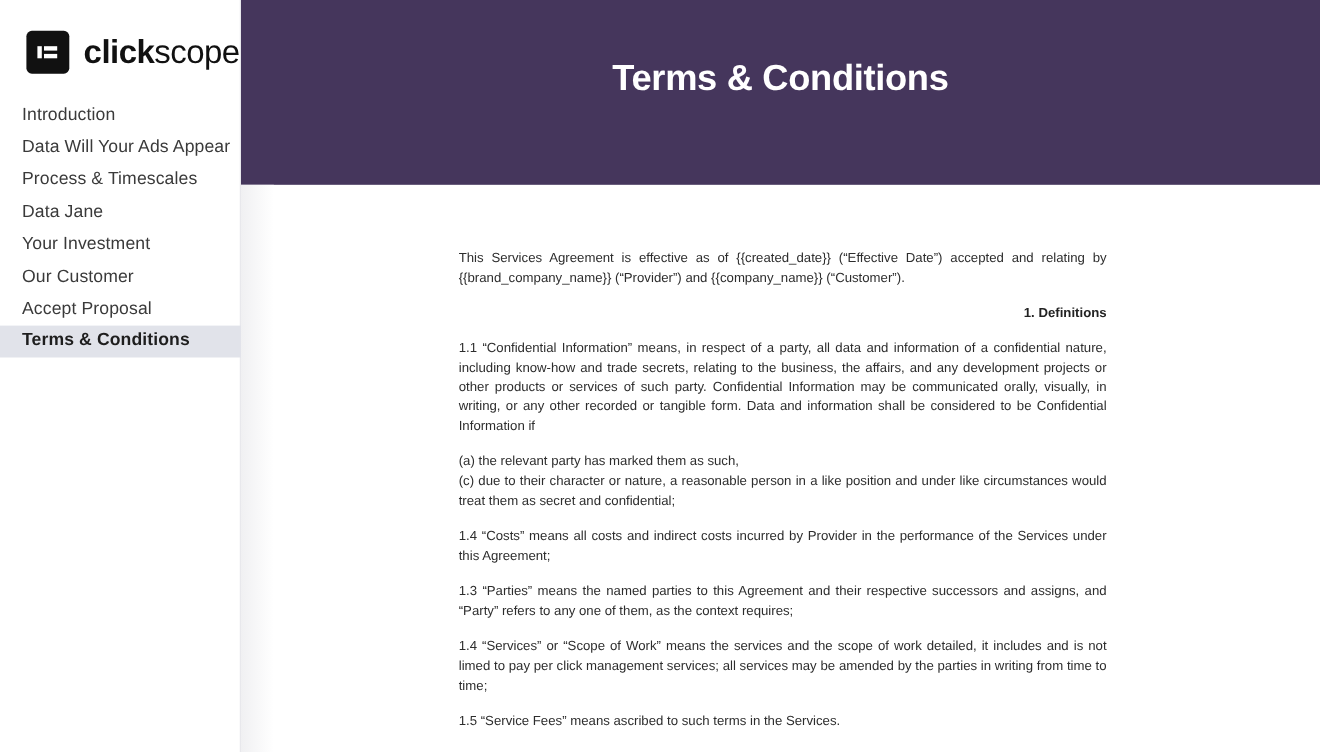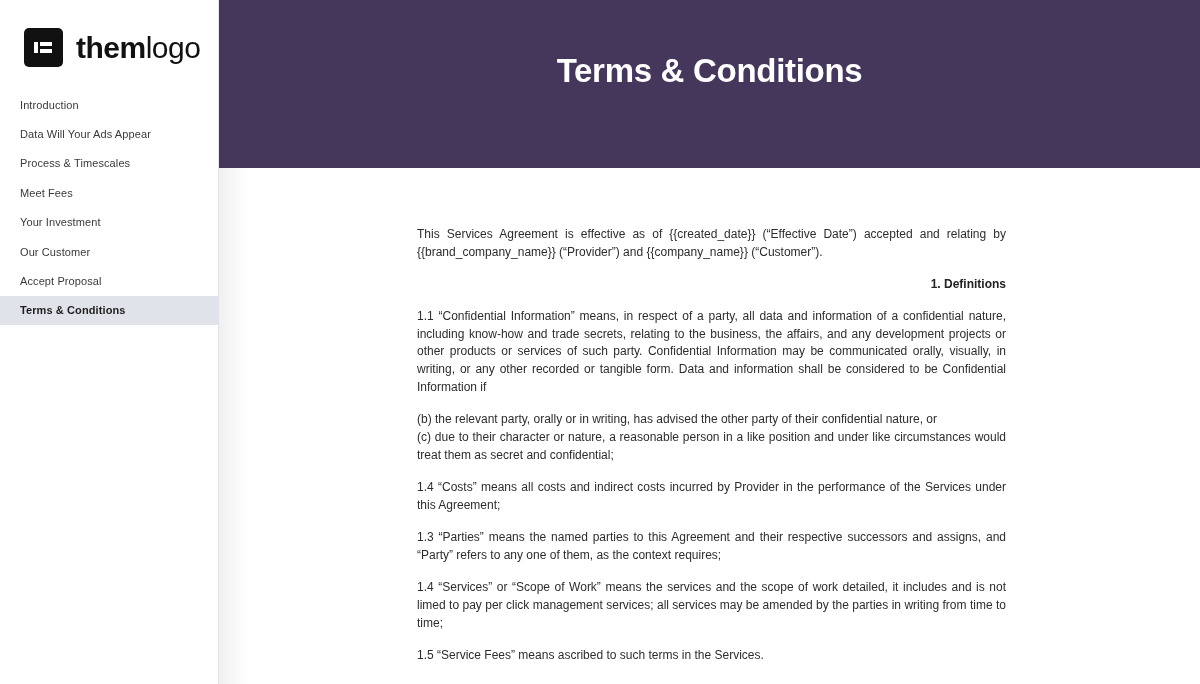--- a/index.html
+++ b/index.html
@@ -18,21 +18,21 @@
   .logo-mark .bar-l { position: absolute; left: 10px; top: 14px; width: 4px; height: 11px; background: #fff; }
   .logo-mark .bar-r1 { position: absolute; left: 16px; top: 14px; width: 12px; height: 4px; background: #fff; }
   .logo-mark .bar-r2 { position: absolute; left: 16px; top: 21px; width: 12px; height: 4px; background: #fff; }
   .logo-text { margin-left: 13px; font-size: 30px; letter-spacing: -0.5px; color: #111; line-height: 1; }
   .logo-text .bold { font-weight: 700; }
   .logo-text .light { font-weight: 400; }
 
   .nav { position: absolute; left: 0; top: 90px; width: 219px; }
   .nav-item {
     height: 29.4px; display: flex; align-items: center; padding-left: 20px;
-    font-size: 11px; color: #3a3a3a; cursor: pointer; letter-spacing: 0.1px;
+    font-size: 16px; color: #3a3a3a; cursor: pointer; letter-spacing: 0.1px;
   }
   .nav-item.active { background: #e1e3ea; font-weight: 700; color: #1e1e1e; }
 
   .header {
     position: absolute; left: 219px; top: 0; width: 981px; height: 168px;
     background: #45365c; display: flex; justify-content: center;
   }
   .header h1 {
     margin-top: 52px; font-size: 33px; font-weight: 700; color: #ffffff; letter-spacing: -0.3px;
   }
@@ -55,47 +55,47 @@
 <body>
 
 <aside class="sidebar">
   <div class="logo">
     <div class="logo-mark">
       <span class="bar-l"></span>
         <span class="bar-r1"></span>
         <span class="bar-r2"></span>
     </div>
     <div class="logo-text">
-      <span class="bold">them</span><span class="light">logo</span>
+      <span class="bold">click</span><span class="light">scope</span>
     </div>
   </div>
 
   <nav class="nav">
     <div class="nav-item">Introduction</div>
     <div class="nav-item">Data Will Your Ads Appear</div>
     <div class="nav-item">Process &amp; Timescales</div>
-    <div class="nav-item">Meet Fees</div>
+    <div class="nav-item">Data Jane</div>
     <div class="nav-item">Your Investment</div>
     <div class="nav-item">Our Customer</div>
     <div class="nav-item">Accept Proposal</div>
     <div class="nav-item active">Terms &amp; Conditions</div>
   </nav>
 </aside>
 
 <header class="header">
   <h1>Terms &amp; Conditions</h1>
 </header>
 
 <div class="shadow-strip"></div>
 
 <main class="content">
   <p>This Services Agreement is effective as of {{created_date}} (“Effective Date”) accepted and relating by {{brand_company_name}} (“Provider”) and {{company_name}} (“Customer”).</p>
   <div class="heading">1. Definitions</div>
   <p>1.1 “Confidential Information” means, in respect of a party, all data and information of a confidential nature, including know-how and trade secrets, relating to the business, the affairs, and any development projects or other products or services of such party. Confidential Information may be communicated orally, visually, in writing, or any other recorded or tangible form. Data and information shall be considered to be Confidential Information if</p>
   <div class="list">
-    <p>(b) the relevant party, orally or in writing, has advised the other party of their confidential nature, or</p>
+    <p>(a) the relevant party has marked them as such,</p>
     <p>(c) due to their character or nature, a reasonable person in a like position and under like circumstances would treat them as secret and confidential;</p>
   </div>
   <p>1.4 “Costs” means all costs and indirect costs incurred by Provider in the performance of the Services under this Agreement;</p>
   <p>1.3 “Parties” means the named parties to this Agreement and their respective successors and assigns, and “Party” refers to any one of them, as the context requires;</p>
   <p>1.4 “Services” or “Scope of Work” means the services and the scope of work detailed, it includes and is not limed to pay per click management services; all services may be amended by the parties in writing from time to time;</p>
   <p>1.5 “Service Fees” means ascribed to such terms in the Services.</p>
 </main>
 
 </body></html>

